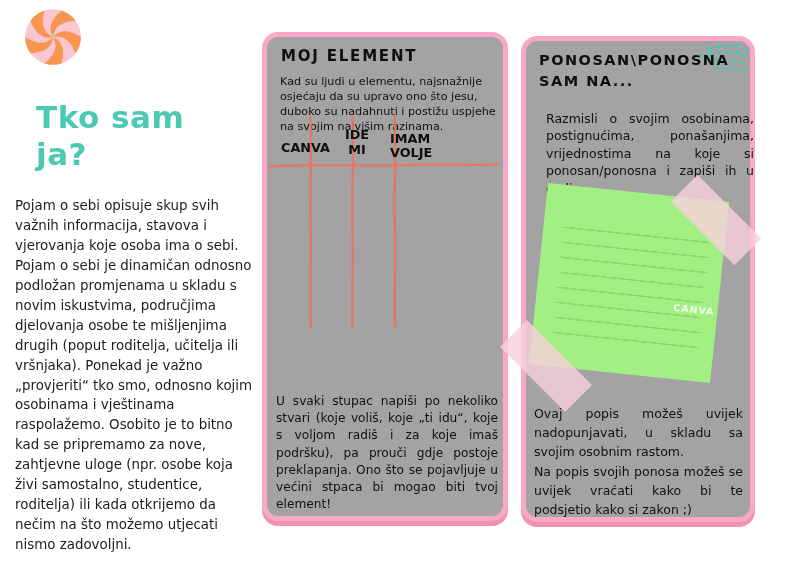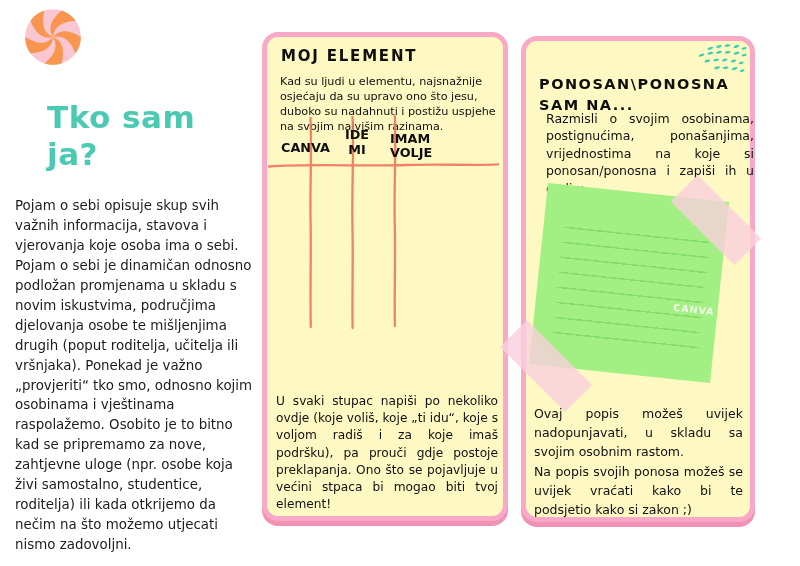--- a/index.html
+++ b/index.html
@@ -5,41 +5,41 @@
   html,body { margin:0; padding:0; background:#ffffff; }
   .page {
     position:relative; width:800px; height:566px; background:#ffffff;
     font-family:"DejaVu Sans", sans-serif; color:#1b1b1b; overflow:hidden;
   }
   
   .pinwheel { position:absolute; left:24px; top:8px; width:58px; height:58px; }
   .page-title {
     position:absolute; left:36px; top:78px; width:170px;
     font-weight:bold; font-size:31px; line-height:37px;
-    color:#4cc9b3; letter-spacing:0.5px;margin-left:11px;
+    color:#4cc9b3; letter-spacing:0.5px;
   }
   .page-title span { display:block; }
   .left-paragraph {
     position:absolute; left:15px; top:183px; width:240px;
     font-size:13.4px; line-height:19.9px; color:#1c1c1c;
   }
   
   .card {
-    position:absolute; background:#fef9c3;
+    position:absolute; background:#a3a3a3;
     border:5px solid #f9a9c7; border-radius:16px;
     box-shadow:0 5px 0 0 #f191b4;
   }
   .card-mid  { left:262px; top:32px; width:236px; height:479px; }
   .card-right{ left:521px; top:36px; width:224px; height:476px; }
   .card h2 {
     position:absolute; margin:0; color:#0e0e0e;
     font-weight:bold; letter-spacing:1.8px;
   }
   .card-mid h2 { left:14px; top:10px; font-size:15px; }
-  .card-right h2 { left:13px; top:9px; font-size:14.5px; line-height:21px; letter-spacing:1.5px;margin-top:24px; }
+  .card-right h2 { left:13px; top:9px; font-size:14.5px; line-height:21px; letter-spacing:1.5px; }
   .card-right h2 span { display:block; }
   .mid-intro {
     position:absolute; left:9px; top:33px; width:222px; margin:4px;
     font-size:11.2px; line-height:15px; color:#111;
   }
   
   .table-lines { position:absolute; left:0; top:0; width:236px; height:479px; pointer-events:none; }
   .table-headers {
     position:absolute; left:2px; top:90px; width:232px;
     display:flex; align-items:flex-end;
@@ -117,21 +117,21 @@
         <path d="M2 129.5 C45 126.5 95 129.5 140 128 C175 126.8 208 128.8 231 127.4"></path>
       </g>
     </svg>
 
     <div class="table-headers">
       <div class="th th-1">CANVA</div>
       <div class="th th-2">IDE MI</div>
       <div class="th th-3">IMAM VOLJE</div>
     </div>
 
-    <p class="mid-footer">U svaki stupac napiši po nekoliko ovdje (koje voliš, koje „ti idu“, koje s voljom radiš i za koje imaš podršku), pa prouči gdje postoje preklapanja. Ono što se pojavljuje u većini stpaca bi mogao biti tvoj element!</p>
+    <p class="mid-footer">U svaki stupac napiši po nekoliko stvari (koje voliš, koje „ti idu“, koje s voljom radiš i za koje imaš podršku), pa prouči gdje postoje preklapanja. Ono što se pojavljuje u većini stpaca bi mogao biti tvoj element!</p>
   </section>
 
   <section class="card card-right">
     <svg class="confetti" viewBox="0 0 60 36">
       <g fill="#3ECDB3">
         <ellipse cx="21" cy="6" rx="3" ry="1.3" transform="rotate(-18 21 6)"></ellipse>
         <ellipse cx="30" cy="4" rx="3" ry="1.3" transform="rotate(-12 30 4)"></ellipse>
         <ellipse cx="39" cy="3" rx="3" ry="1.3" transform="rotate(-8 39 3)"></ellipse>
         <ellipse cx="48" cy="4" rx="3" ry="1.3" transform="rotate(-20 48 4)"></ellipse>
         <ellipse cx="56" cy="6" rx="2.6" ry="1.2" transform="rotate(-14 56 6)"></ellipse>

